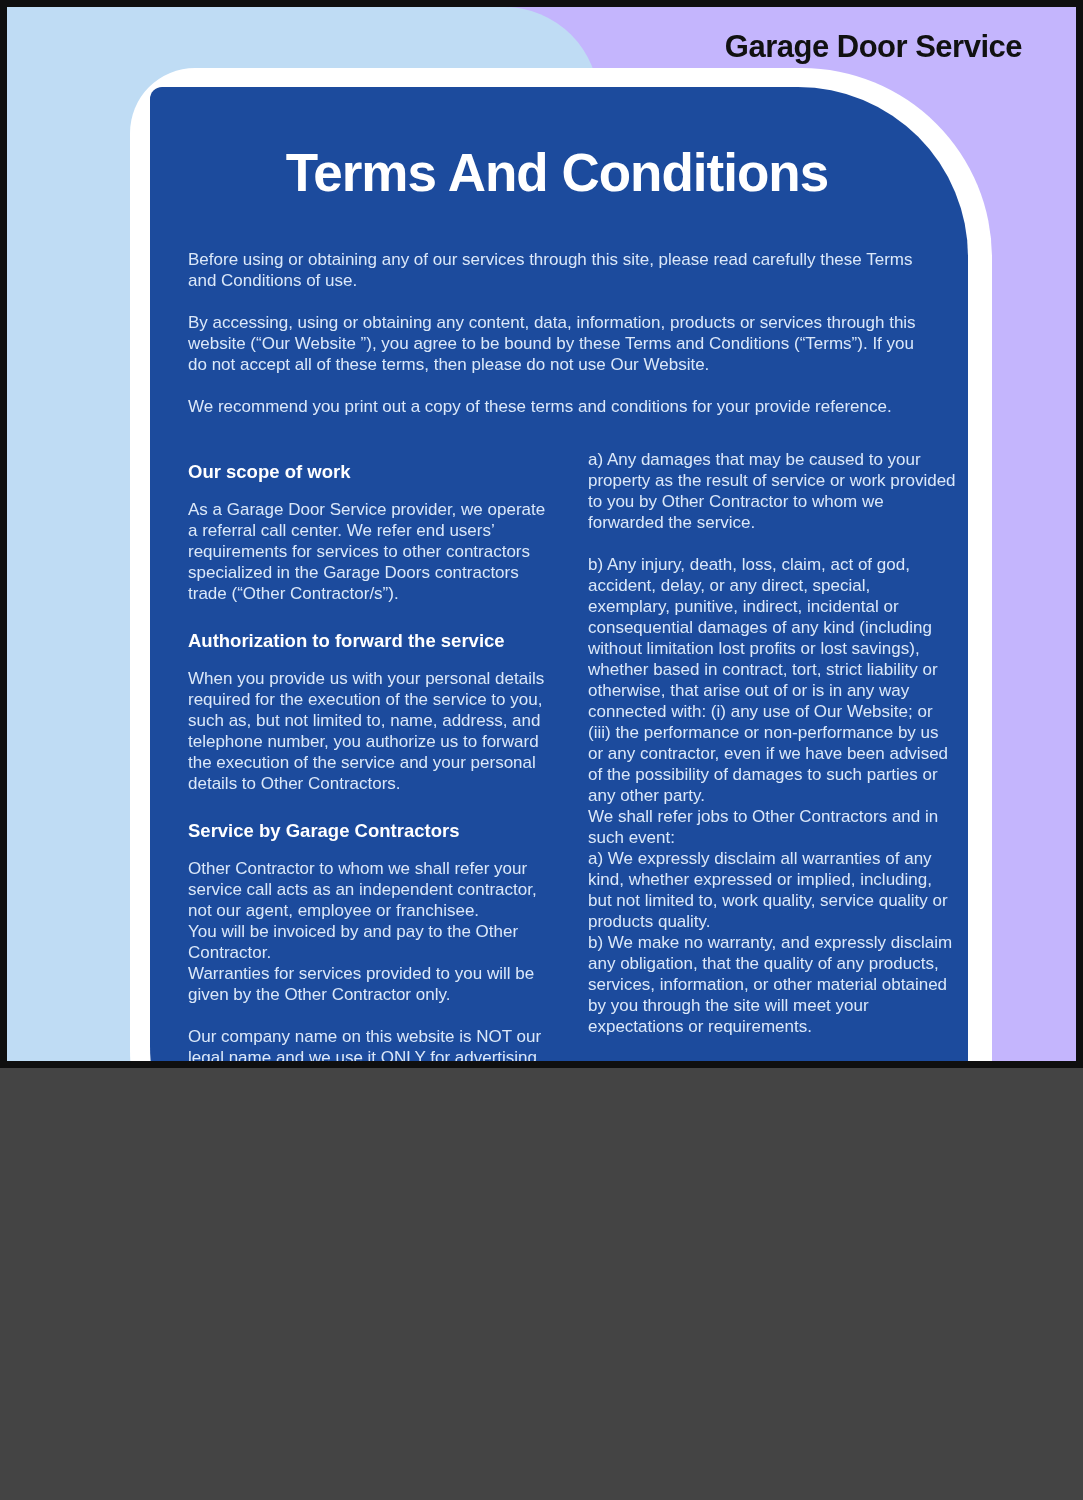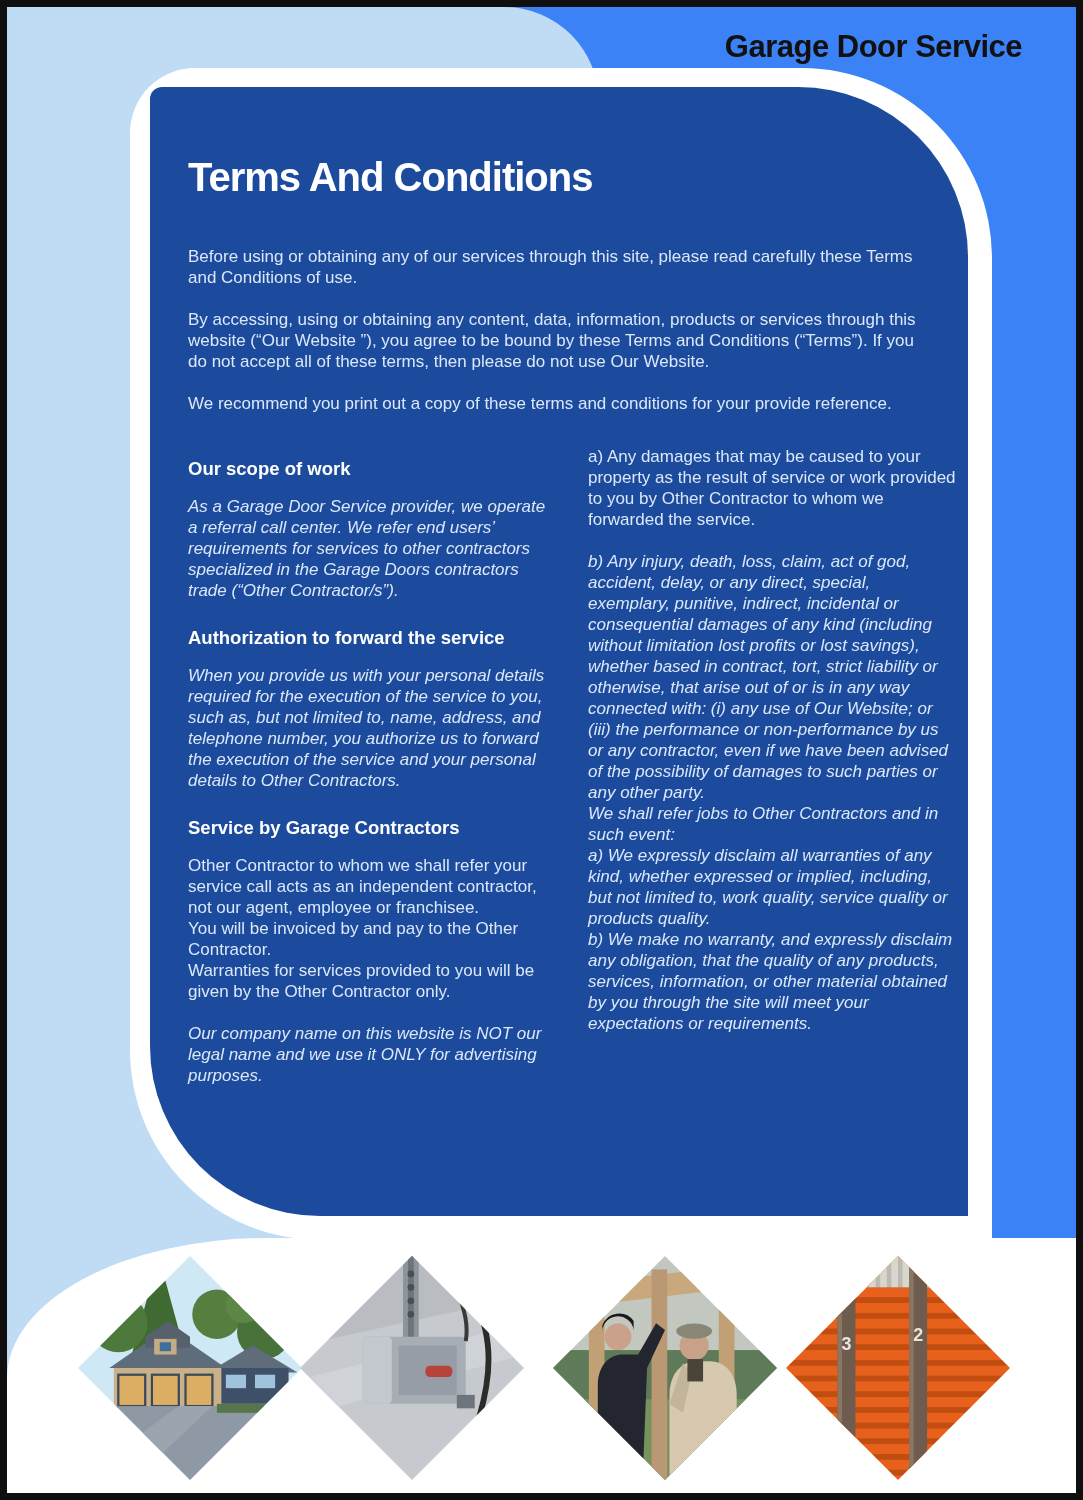--- a/index.html
+++ b/index.html
@@ -1,21 +1,21 @@
 <!DOCTYPE html>
 <html><head>
 <meta charset="utf-8">
 <style>
   html,body { margin:0; padding:0; background:#444; }
   .page {
     position:relative;
-    width:1083px; height:1500px;
+    width:1083px; height:1068px;
     box-sizing:border-box;
     border:7px solid #0f0f0f;
-    background:#3b82f6;
+    background:#c4b5fd;
     overflow:hidden;
     font-family:"Liberation Sans","DejaVu Sans",sans-serif;
   }
   
   .bg-accent {
     position:absolute; left:0; top:0;
     width:592px; height:100%;
     background:#bfdcf4;
     border-top-right-radius:95px;
   }
@@ -41,40 +41,41 @@
   .panel {
     position:absolute; left:143px; top:80px;
     width:818px; height:1129px;
     box-sizing:border-box;
     background:#1c4b9d;
     border-radius:12px 170px 0 170px;
     color:#dbe8f9;
     padding:52px 12px 0 38px;
   }
   .title {
-    margin:16px 30px 46px 0;
-    font-size:40px; font-weight:bold; letter-spacing:-1px;
+    margin:3px 30px 46px 0;
+    text-align:center;
+    font-size:53px; font-weight:bold; letter-spacing:-1px;
     color:#ffffff;
   }
   .para {
     margin:0 0 21px 0;
     font-size:17px; line-height:21px;
     white-space:pre-line;
   }
   .intro { width:742px; }
   .cols { display:flex; margin-top:32px; }
   .col-left  { width:365px; margin-right:35px; flex:none; }
   .col-right { flex:1; min-width:0; }
   .sec-heading {
     margin:26px 0 16px 0;
     font-size:18.5px; font-weight:bold; color:#ffffff;
   }
   .sec-heading.first { margin-top:12px; }
   .sec-heading.tight { margin-bottom:2px; }
-  .section .para:last-child { margin-bottom:0;font-style:italic; }
+  .section .para:last-child { margin-bottom:0; }
   
   .diamond {
     position:absolute; top:1249px;
     width:224px; height:224px;
     clip-path:polygon(50% 0, 100% 50%, 50% 100%, 0 50%);
   }
   .diamond svg { display:block; width:100%; height:100%; }
   .d1 { left:71px; }
   .d2 { left:293px; }
   .d3 { left:546px; }

